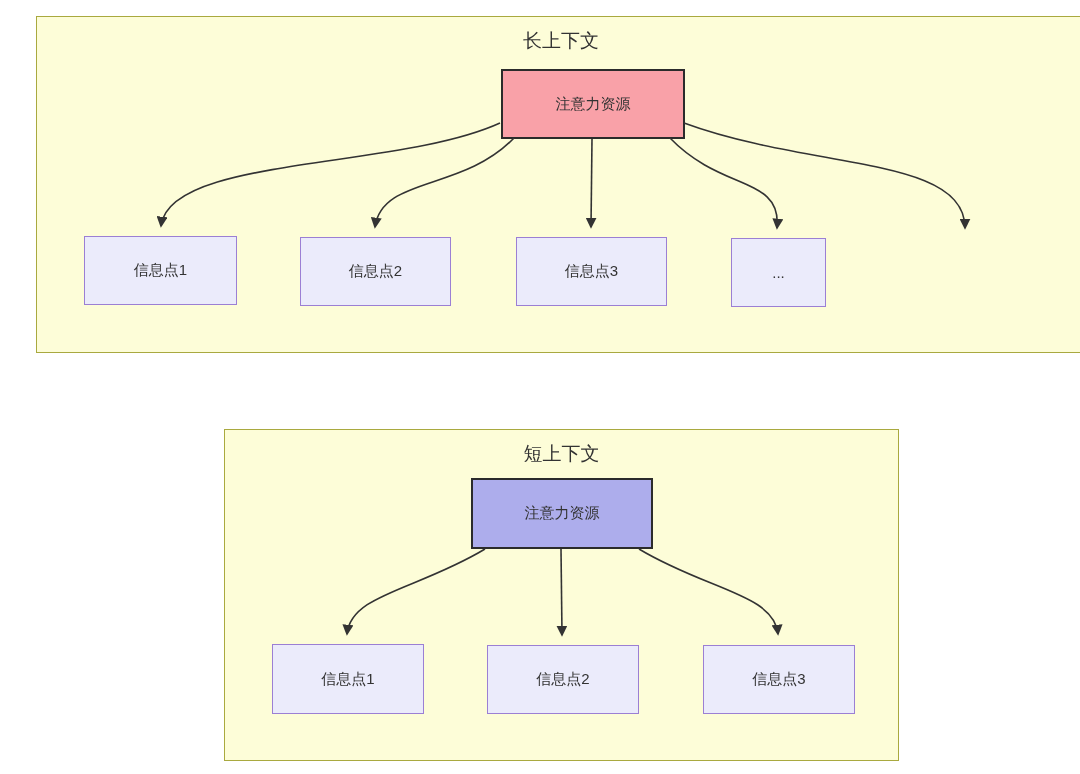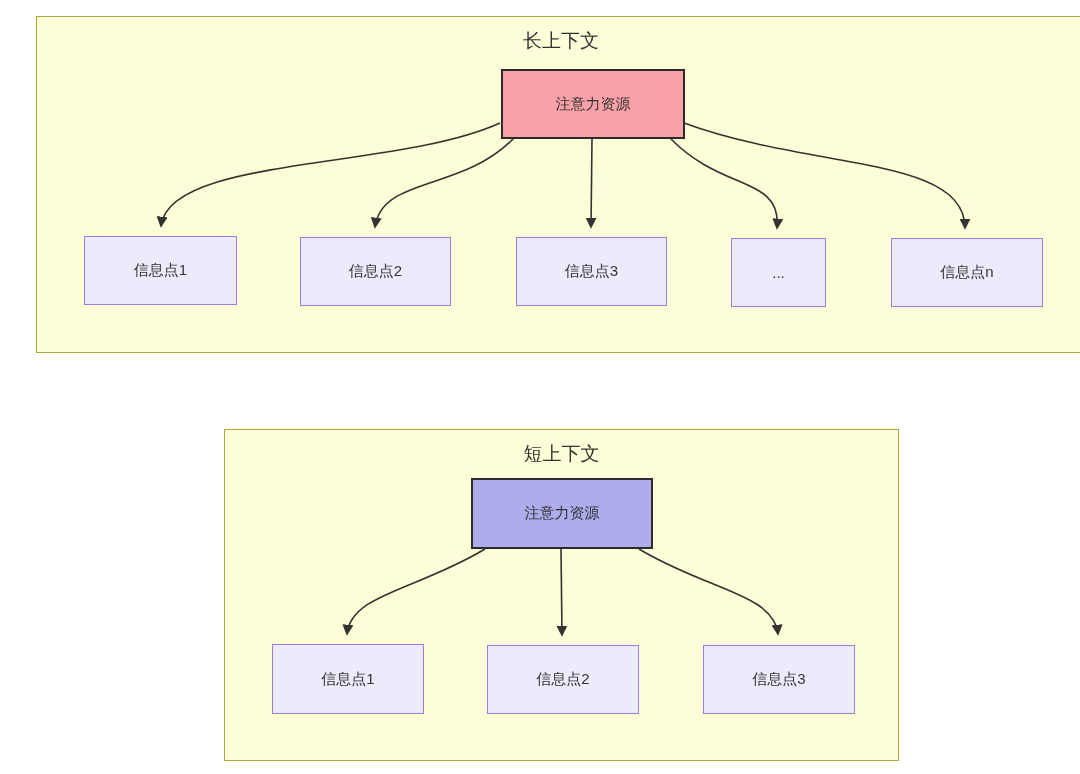--- a/index.html
+++ b/index.html
@@ -60,23 +60,20 @@
     </div>
     <div class="node info" style="left:263px;top:220px;width:151px;height:69px;">
       <span>信息点2</span>
     </div>
     <div class="node info" style="left:479px;top:220px;width:151px;height:69px;">
       <span>信息点3</span>
     </div>
     <div class="node info" style="left:694px;top:221px;width:95px;height:69px;">
       <span>...</span>
     </div>
-    <div class="node info" style="left:854px;top:221px;width:152px;height:69px;">
-      <span>信息点n</span>
-    </div>
   </div>
 
   <div class="panel" style="left:207px;top:429px;width:675px;height:332px;padding-left:29px;">
     <div class="panel-title">短上下文</div>
 
     <div class="node attention short" style="left:246px;top:48px;width:182px;height:71px;">
       <span>注意力资源</span>
     </div>
 
     <div class="node info" style="left:47px;top:214px;width:152px;height:70px;">

